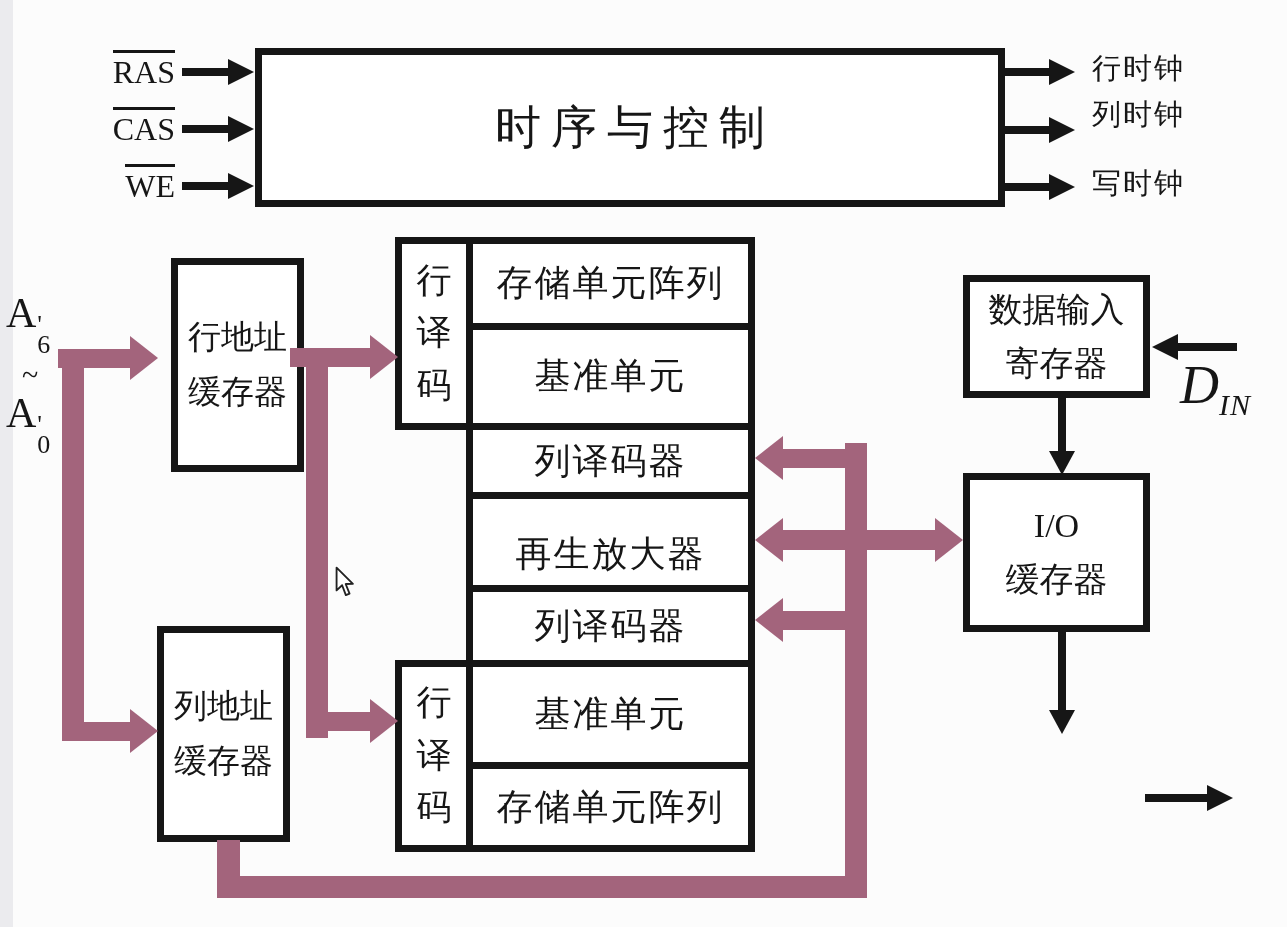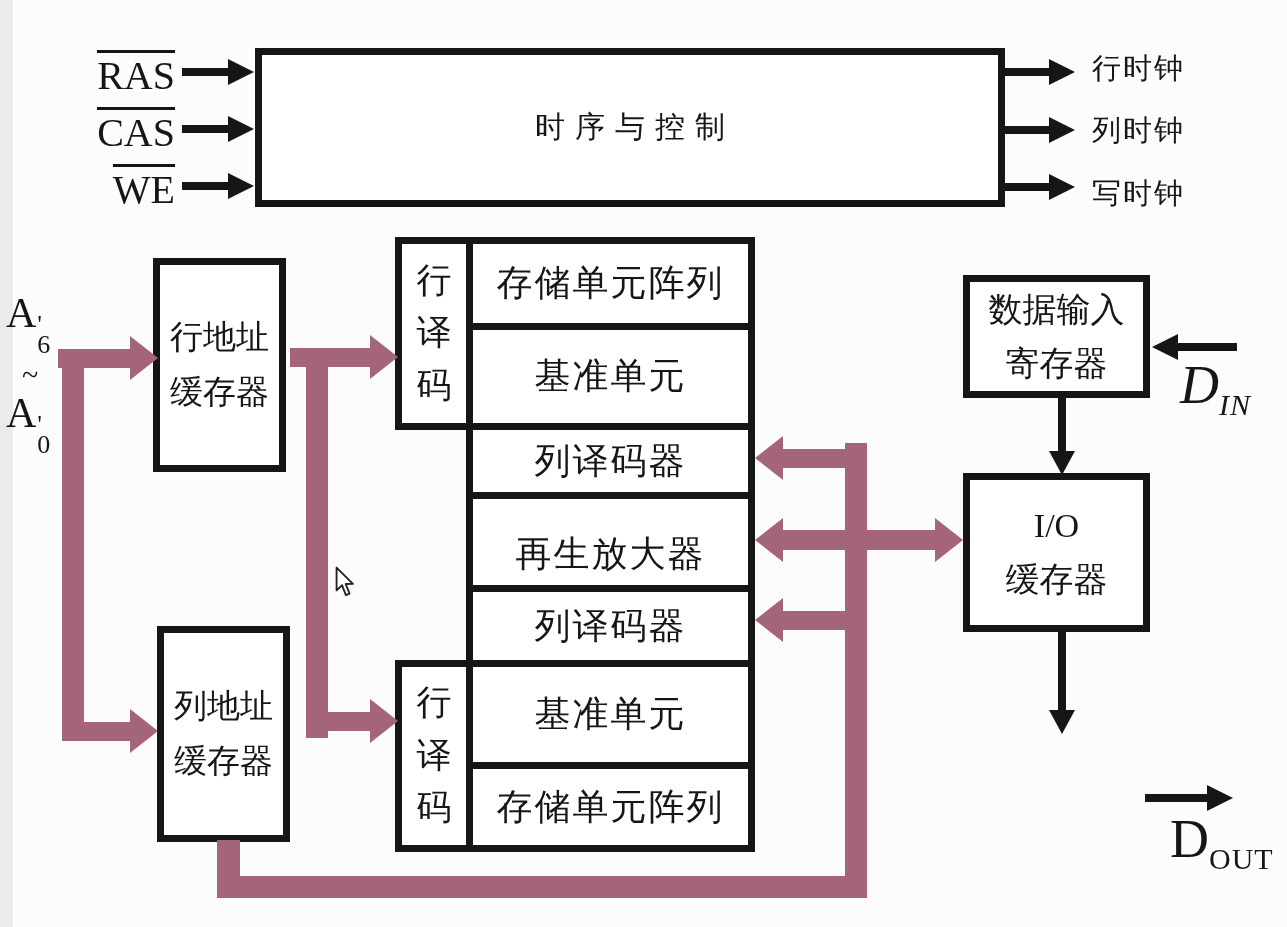--- a/index.html
+++ b/index.html
@@ -14,25 +14,25 @@
     font-family:"Liberation Serif","DejaVu Serif",serif;color:var(--ink);
     overflow:hidden;
   }
   .edge-strip{position:absolute;left:0;top:0;width:13px;height:927px;background:#ebebee;}
   
   .box{
     position:absolute;box-sizing:border-box;border:7px solid var(--ink);
     background:#fff;display:flex;flex-direction:column;align-items:center;justify-content:center;
     text-align:center;
   }
-  .big-label{font-size:30px;letter-spacing:10px;padding-left:10px;}
+  .big-label{font-size:46px;letter-spacing:10px;padding-left:10px;}
   .two-line{font-size:33px;line-height:1.0;gap:22px;}
   .two-line-sm{font-size:34px;line-height:1.0;gap:20px;text-align:center;}
   
-  .sig{position:absolute;width:135px;text-align:right;font-size:40px;line-height:1;}
+  .sig{position:absolute;width:135px;text-align:right;font-size:32px;line-height:1;}
   .ovl{display:inline-block;border-top:3px solid var(--ink);padding-top:3px;}
   .clk{position:absolute;font-size:29px;line-height:1;letter-spacing:2px;}
   
   .sh{position:absolute;background:var(--ink);}
   .mh{position:absolute;background:var(--line);}
   .tri{position:absolute;width:0;height:0;}
   .bR{border-top:13px solid transparent;border-bottom:13px solid transparent;border-left:26px solid var(--ink);}
   .bL{border-top:13px solid transparent;border-bottom:13px solid transparent;border-right:26px solid var(--ink);}
   .bD{border-left:13px solid transparent;border-right:13px solid transparent;border-top:24px solid var(--ink);}
   .mR{border-top:22px solid transparent;border-bottom:22px solid transparent;border-left:28px solid var(--line);}
@@ -74,43 +74,43 @@
   <div class="box" style="left:255px;top:48px;width:750px;height:159px;">
     <span class="big-label">时序与控制</span>
   </div>
 
   <div class="sh" style="left:1005px;top:68px;width:46px;height:8px;"></div>
   <div class="tri bR" style="left:1049px;top:59px;"></div>
   <div class="clk" style="left:1092px;top:54px;">行时钟</div>
 
   <div class="sh" style="left:1005px;top:126px;width:46px;height:8px;"></div>
   <div class="tri bR" style="left:1049px;top:117px;"></div>
-  <div class="clk" style="left:1092px;top:116px;">列时钟</div>
+  <div class="clk" style="left:1092px;top:100px;">列时钟</div>
 
   <div class="sh" style="left:1005px;top:183px;width:46px;height:8px;"></div>
   <div class="tri bR" style="left:1049px;top:174px;"></div>
-  <div class="clk" style="left:1092px;top:179px;">写时钟</div>
+  <div class="clk" style="left:1092px;top:169px;">写时钟</div>
 
   <div class="addr" style="left:6px;top:292px;">
     <div>
       <span>A</span><span class="astack">
           <span>'</span>
           <span>6</span>
         </span>
     </div>
     <div class="tilde" style="margin:4px 0 2px 16px;">~</div>
     <div>
       <span>A</span><span class="astack">
           <span>'</span>
           <span>0</span>
         </span>
     </div>
   </div>
 
-  <div class="box two-line" style="left:153px;top:258px;width:133px;height:214px;">
+  <div class="box two-line" style="left:171px;top:258px;width:133px;height:214px;">
     <span>行地址</span>
     <span>缓存器</span>
   </div>
   <div class="box two-line" style="left:157px;top:626px;width:133px;height:216px;">
     <span>列地址</span>
     <span>缓存器</span>
   </div>
 
   <div class="box" style="left:395px;top:237px;width:78px;height:193px;">
     <span class="vlabel">行译码</span>
@@ -156,23 +156,20 @@
     <span>D</span><span class="dsub">IN</span>
   </div>
 
   <div class="sh" style="left:1058px;top:398px;width:8px;height:55px;"></div>
   <div class="tri bD" style="left:1049px;top:451px;"></div>
   <div class="sh" style="left:1058px;top:632px;width:8px;height:80px;"></div>
   <div class="tri bD" style="left:1049px;top:710px;"></div>
 
   <div class="sh" style="left:1145px;top:794px;width:64px;height:8px;"></div>
   <div class="tri bR" style="left:1207px;top:785px;"></div>
-  <div class="dlab" style="left:1170px;top:812px;">
-    <span>D</span><span class="dsub">OUT</span>
-  </div>
 
   <div class="mh" style="left:58px;top:349px;width:72px;height:19px;"></div>
   <div class="tri mR" style="left:130px;top:336px;"></div>
 
   <div class="mh" style="left:62px;top:349px;width:22px;height:392px;"></div>
   <div class="mh" style="left:62px;top:722px;width:68px;height:19px;"></div>
   <div class="tri mR" style="left:130px;top:709px;"></div>
 
   <div class="mh" style="left:290px;top:348px;width:80px;height:19px;"></div>
   <div class="tri mR" style="left:370px;top:335px;"></div>

